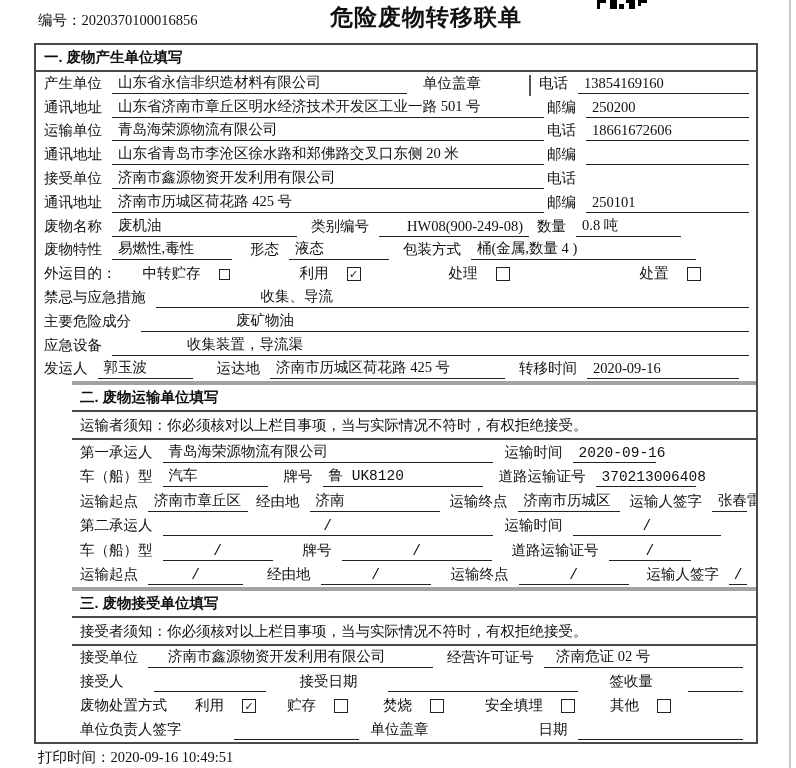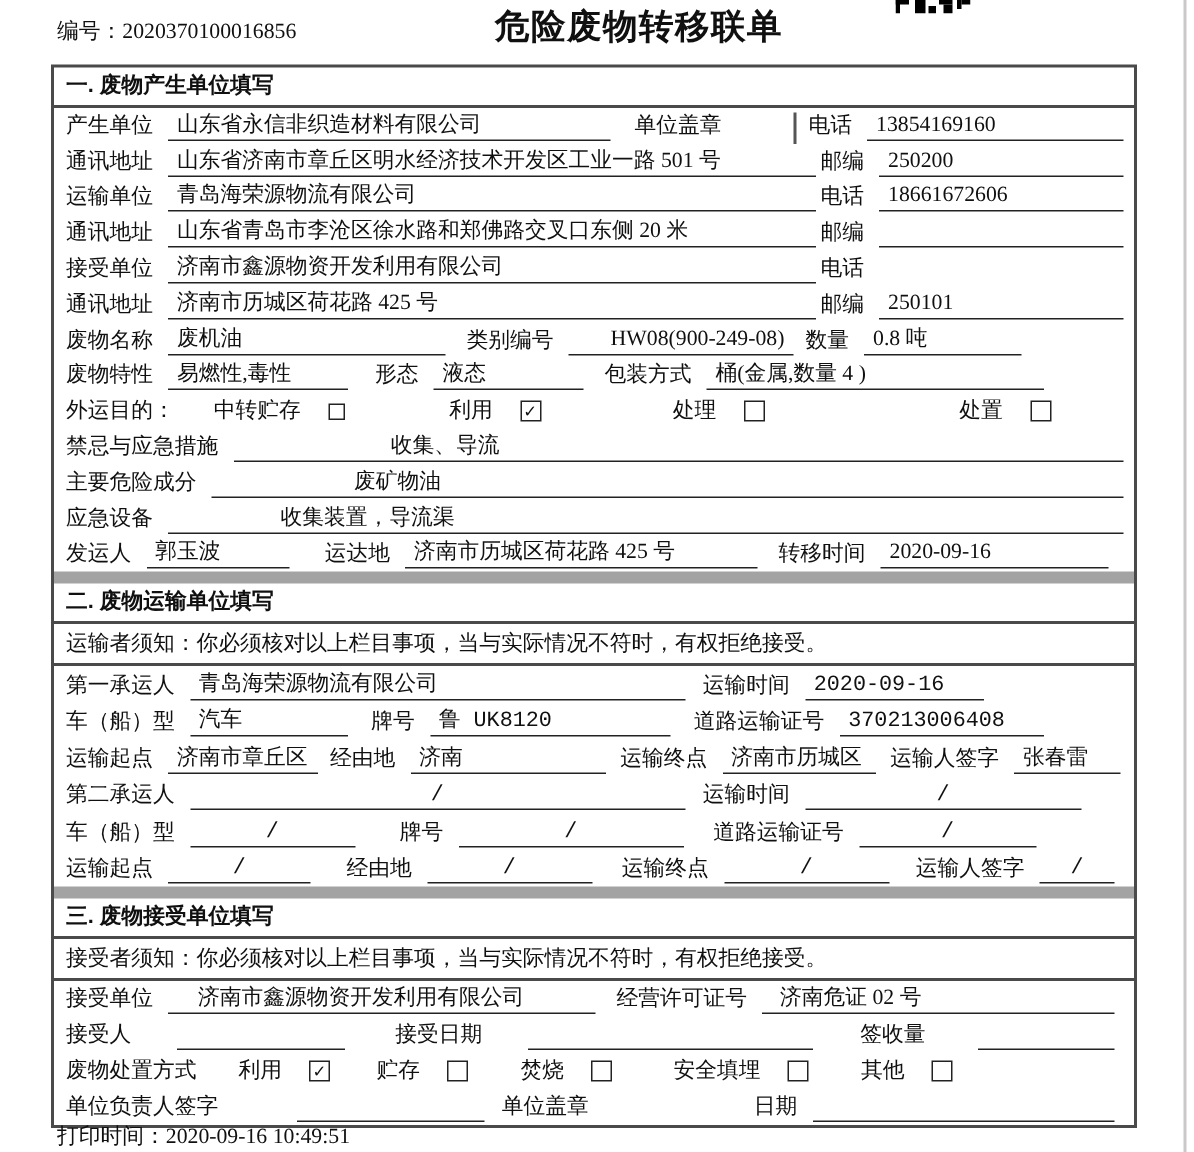--- a/index.html
+++ b/index.html
@@ -8,21 +8,21 @@
     font-family:"Liberation Serif","DejaVu Serif",serif;color:#101010;
   }
   .doc-serial{position:absolute;left:38px;top:11px;font-size:14.5px;white-space:nowrap;}
   .doc-title{position:absolute;left:330px;top:2px;margin:0;font-size:23px;font-weight:bold;letter-spacing:1px;
     font-family:"Liberation Sans","DejaVu Sans",sans-serif;white-space:nowrap;}
   .qr{position:absolute;left:597px;top:0;}
   .page-edge{position:absolute;left:789px;top:0;width:2px;height:768px;background:#c9c9c9;}
   .form-table{position:absolute;left:34px;top:43px;width:724px;box-sizing:border-box;
     border:2px solid #4a4a4a;background:#fff;}
   section{display:block;}
-  section.bt{border-top:8px solid #a3a3a3;}
+  section.bt{border-top:4px solid #a3a3a3;margin-left:36px;}
   .sec-title{height:25px;line-height:25px;font-weight:bold;font-size:14.5px;padding-left:8px;
     border-bottom:2px solid #4a4a4a;font-family:"Liberation Sans","DejaVu Sans",sans-serif;}
   .notice{height:26px;line-height:26px;padding-left:8px;font-size:14.5px;border-bottom:2px solid #4a4a4a;white-space:nowrap;}
   .row{display:flex;align-items:flex-end;padding:0 5px 0 8px;font-size:14.5px;overflow:hidden;}
   .rows-0 .row{height:23.8px;}
   .rows-1 .row{height:24.5px;font-family:Liberation Mono, monospace;}
   .rows-2 .row{height:24px;}
   .lbl{white-space:nowrap;margin-right:10px;padding-bottom:3px;flex:0 0 auto;}
   .uline{border-bottom:1px solid #222;margin-bottom:2px;display:flex;align-items:flex-end;
     min-width:18px;flex:0 0 auto;box-sizing:border-box;}

